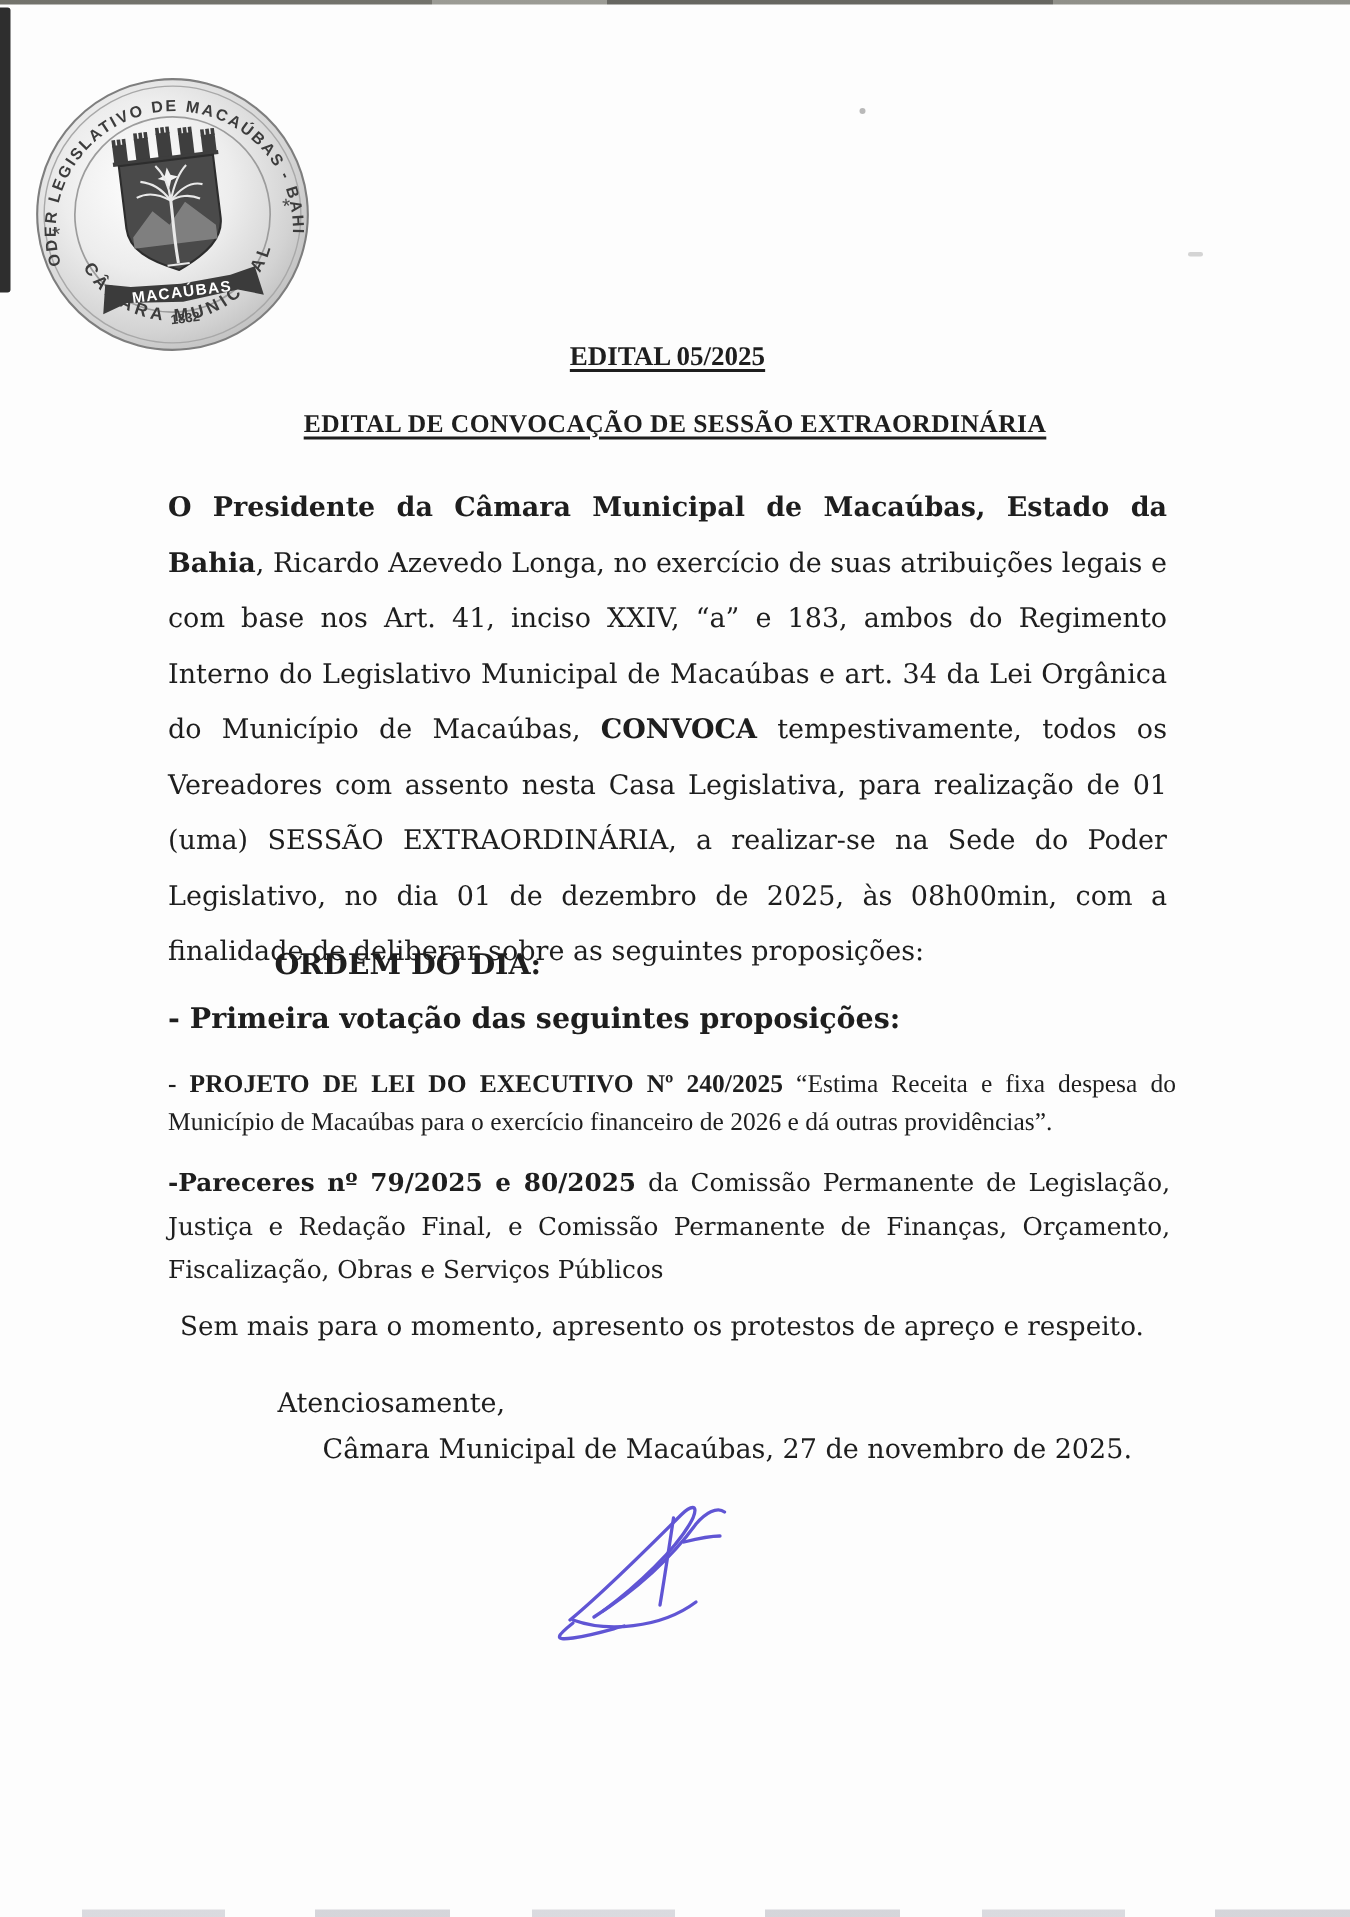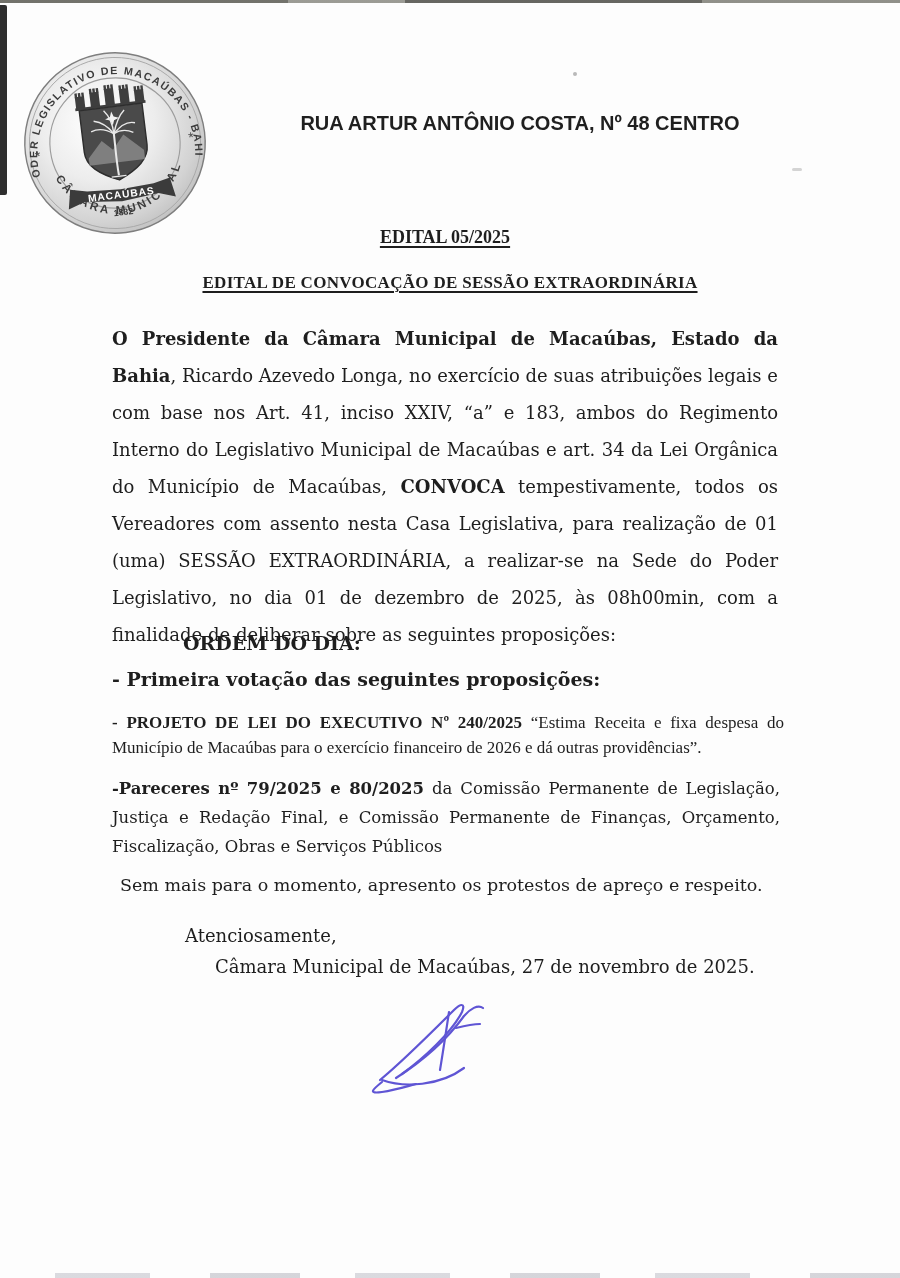--- a/index.html
+++ b/index.html
@@ -128,21 +128,20 @@
       <g>
         <path d="M46 144 L64 148 L100 150 L136 148 L154 144 L158 165 L140 159 L100 163 L60 159 L42 165 Z" fill="#3b3b3b"></path>
         <text x="100" y="159.5" text-anchor="middle" font-family="Liberation Sans, sans-serif" font-size="11" font-weight="bold" fill="#ffffff" letter-spacing="1">MACAÚBAS</text>
       </g>
       <text x="100" y="178" text-anchor="middle" font-family="Liberation Sans, sans-serif" font-size="9.5" font-weight="bold" fill="#3b3b3b">1832</text>
     </g>
   </svg>
 </div>
 
 <div class="abs header">
-  <div class="h2">RUA ARTUR ANTÔNIO COSTA, Nº 48 CENTRO</div>
 </div>
 
 <div class="abs title-edital">
   <span class="und">EDITAL 05/2025</span>
 </div>
 <div class="abs title-convocacao">
   <span class="und">EDITAL DE CONVOCAÇÃO DE SESSÃO EXTRAORDINÁRIA</span>
 </div>
 
 <div class="abs p1"><span class="b">O Presidente da Câmara Municipal de Macaúbas, Estado da Bahia</span><span>, Ricardo Azevedo Longa, no exercício de suas atribuições legais e com base nos Art. 41, inciso XXIV, “a” e 183, ambos do Regimento Interno do Legislativo Municipal de Macaúbas e art. 34 da Lei Orgânica do Município de Macaúbas, </span><span class="b">CONVOCA</span><span> tempestivamente, todos os Vereadores com assento nesta Casa Legislativa, para realização de 01 (uma) SESSÃO EXTRAORDINÁRIA, a realizar-se na Sede do Poder Legislativo, no dia 01 de dezembro de 2025, às 08h00min, com a finalidade de deliberar sobre as seguintes proposições:</span></div>

